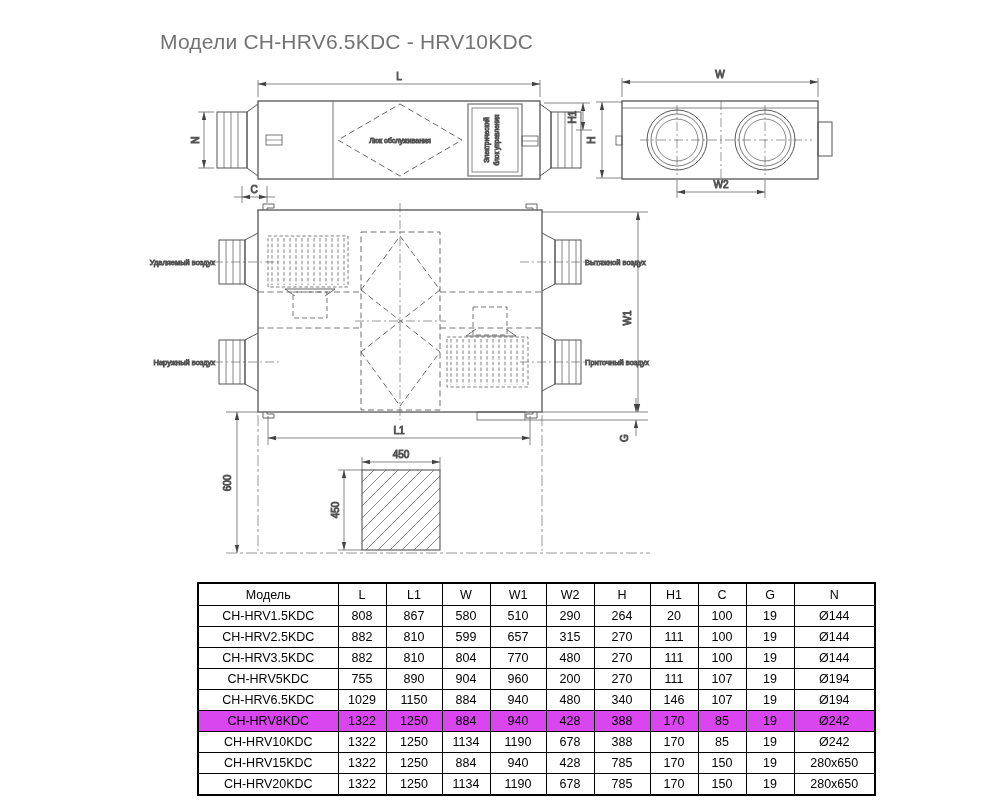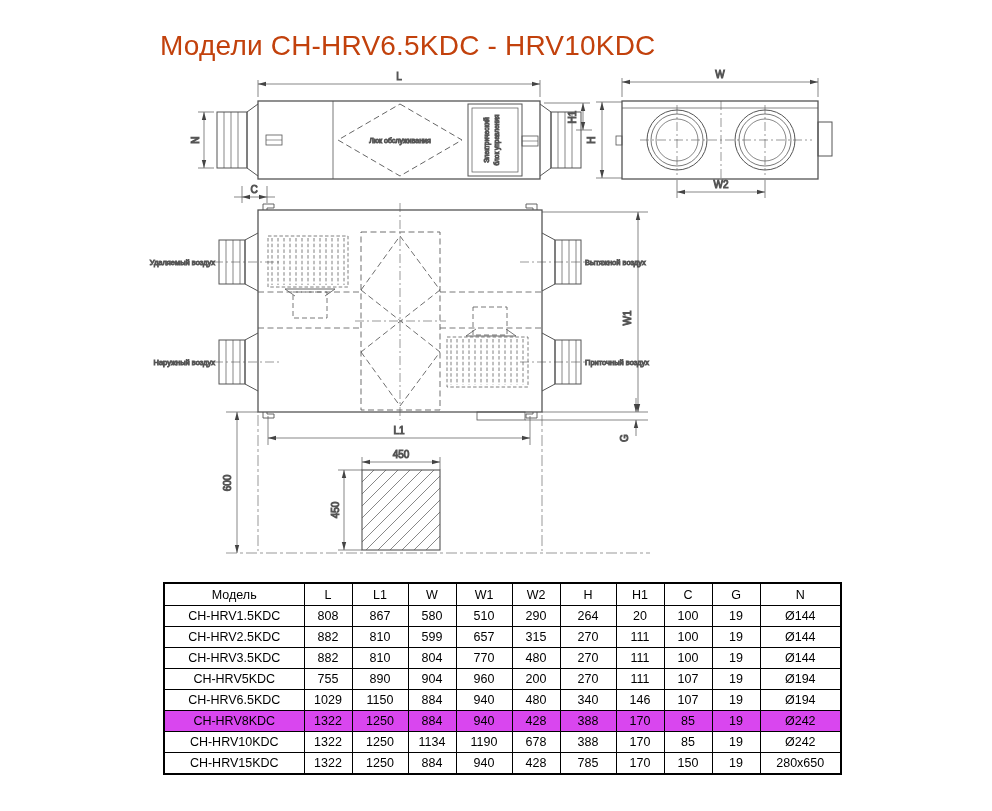--- a/index.html
+++ b/index.html
@@ -1,31 +1,31 @@
 <!DOCTYPE html>
 <html><head>
 <meta charset="utf-8">
 <style>
   html,body{margin:0;padding:0;background:#fff;}
   body{width:992px;height:811px;position:relative;overflow:hidden;
        font-family:"Liberation Sans",sans-serif;color:#000;}
-  .page-title{position:absolute;left:160px;top:30px;font-size:28px;color:#c2410c;
+  .page-title{position:absolute;left:160px;top:30px;font-size:21px;color:#737373;
               letter-spacing:0.2px;}
   .drawing-wrap{position:absolute;left:0;top:0;width:992px;height:575px;}
   svg text{font-family:"Liberation Sans",sans-serif;fill:#333;}
   .dimtxt{font-size:10px;}
   .smalltxt{font-size:7.5px;fill:#444;}
   .tinytxt{font-size:7px;fill:#444;}
   .elec{font-size:6.5px;fill:#444;}
   table.dims{position:absolute;left:163px;top:582px;border-collapse:collapse;
              table-layout:fixed;width:677px;font-size:12.5px;}
   table.dims th,table.dims td{border:1px solid #000;text-align:center;
              font-weight:normal;padding:0;height:20px;line-height:20px;
              white-space:nowrap;overflow:hidden;}
-  table.dims{border:2px solid #000;}
+  table.dims{border:2px solid #000;margin-left:34px;}
   table.dims th{height:21px;}
 </style>
 </head>
 <body>
 
 <div class="page-title">Модели CH-HRV6.5KDC - HRV10KDC</div>
 
 <div class="drawing-wrap">
 <svg width="992" height="575" viewBox="0 0 992 575" fill="none" stroke="#555" stroke-width="1">
   <defs>
@@ -440,14 +440,27 @@
         <td>1250</td>
         <td>884</td>
         <td>940</td>
         <td>428</td>
         <td>785</td>
         <td>170</td>
         <td>150</td>
         <td>19</td>
         <td>280x650</td>
       </tr>
+      <tr>
+        <td>CH-HRV20KDC</td>
+        <td>1322</td>
+        <td>1250</td>
+        <td>1134</td>
+        <td>1190</td>
+        <td>678</td>
+        <td>785</td>
+        <td>170</td>
+        <td>150</td>
+        <td>19</td>
+        <td>280x650</td>
+      </tr>
     </tbody>
 </table>
 
 </body></html>

